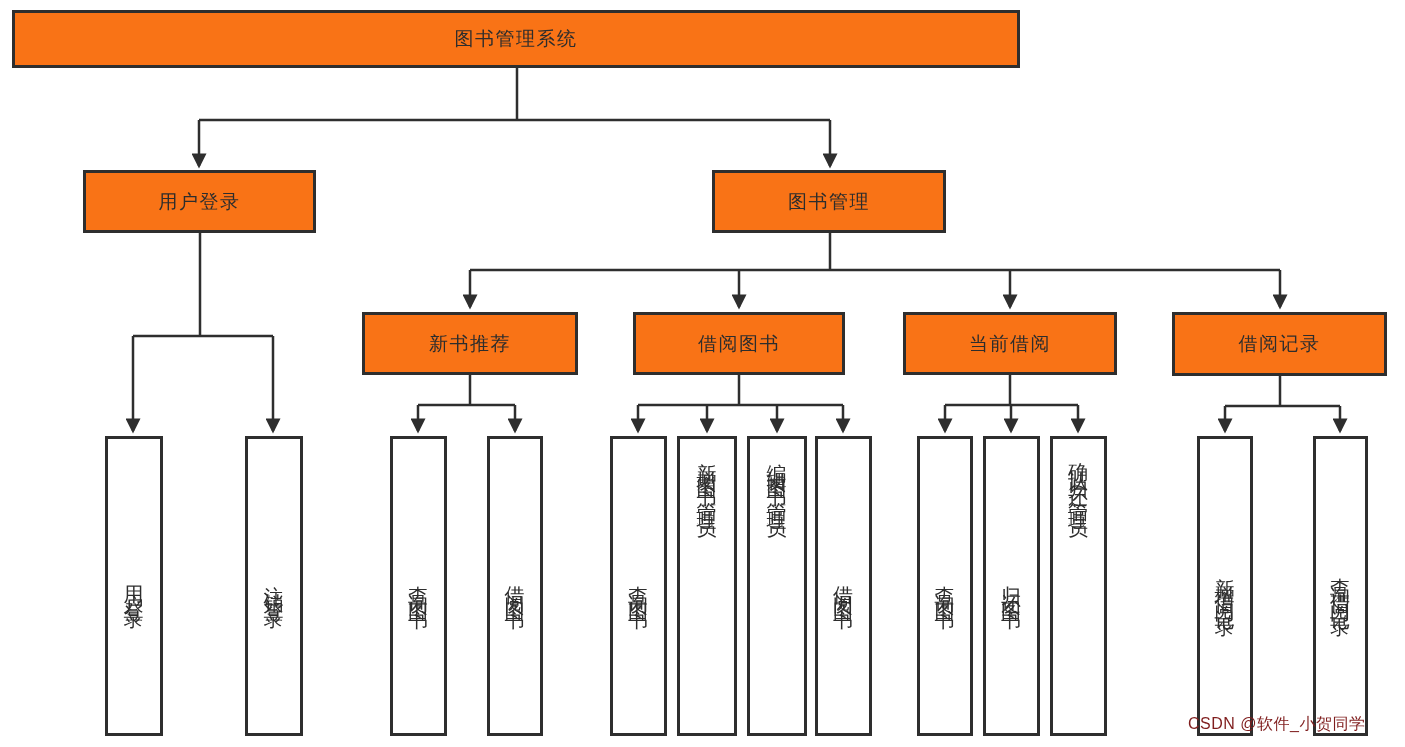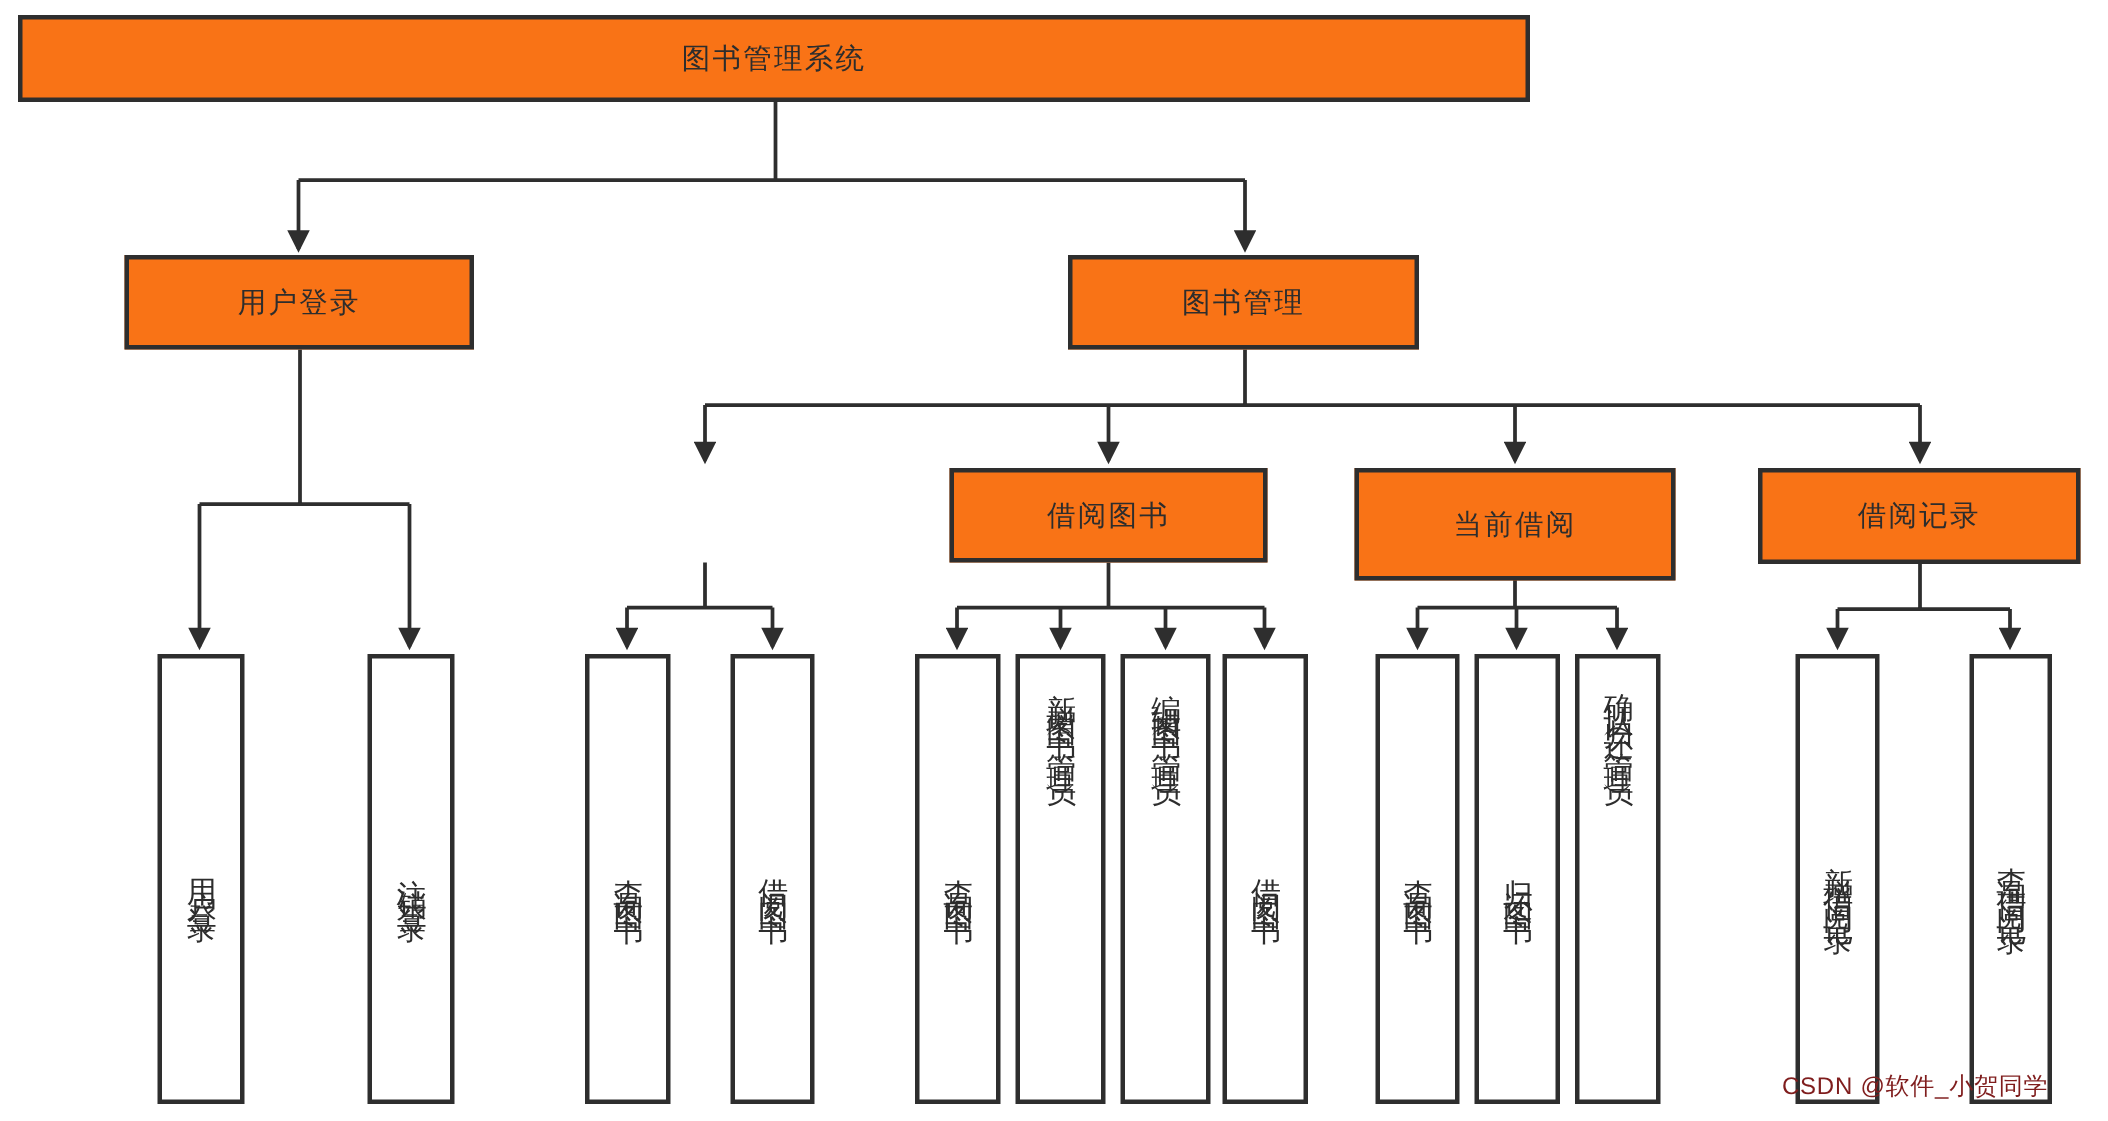--- a/index.html
+++ b/index.html
@@ -71,22 +71,23 @@
     <path class="wire" d="M1280,375 V406 M1225,406 H1340"></path>
     <path class="wire" d="M1225,406 V431" marker-end="url(#arr)"></path>
     <path class="wire" d="M1340,406 V431" marker-end="url(#arr)"></path>
   </svg>
 
   <div class="hbox" style="left:12px;top:10px;width:1008px;height:58px;">图书管理系统</div>
 
   <div class="hbox" style="left:83px;top:170px;width:233px;height:63px;">用户登录</div>
   <div class="hbox" style="left:712px;top:170px;width:234px;height:63px;text-align:center;">图书管理</div>
 
+  <div class="hbox" style="left:362px;top:312px;width:216px;height:63px;">新书推荐</div>
   <div class="hbox" style="left:633px;top:312px;width:212px;height:63px;">借阅图书</div>
-  <div class="hbox" style="left:903px;top:312px;width:214px;height:75px;">当前借阅</div>
+  <div class="hbox" style="left:903px;top:312px;width:214px;height:63px;">当前借阅</div>
   <div class="hbox" style="left:1172px;top:312px;width:215px;height:64px;">借阅记录</div>
 
   <div class="vbox" style="left:105px;width:58px;">用户登录</div>
   <div class="vbox" style="left:245px;width:58px;">注销登录</div>
 
   <div class="vbox" style="left:390px;width:57px;">查询图书</div>
   <div class="vbox" style="left:487px;width:56px;">借阅图书</div>
 
   <div class="vbox" style="left:610px;width:57px;">查询图书</div>
   <div class="vbox tall" style="left:677px;width:60px;">新增图书（管理员）</div>

